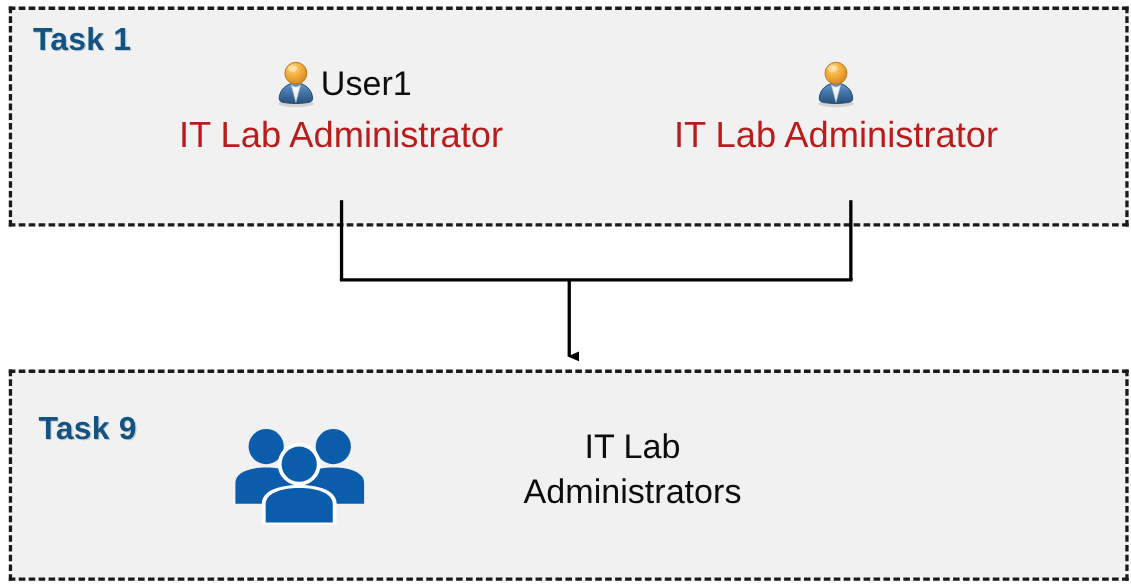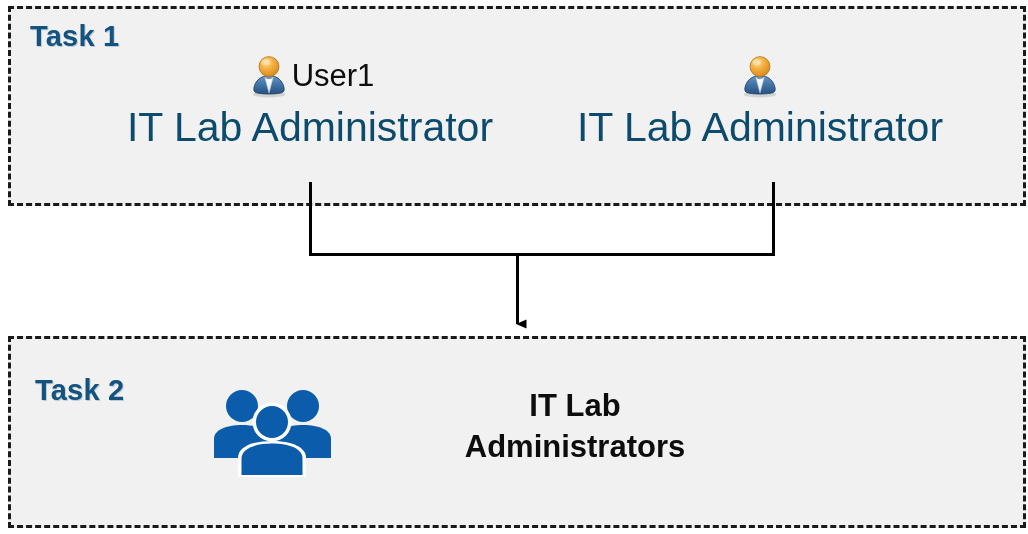--- a/index.html
+++ b/index.html
@@ -53,22 +53,22 @@
     align-items: center;
     justify-content: center;
     height: 52px;
   }
   .person-name {
     font-size: 31px;
     color: #0D0D0D;
     white-space: nowrap;
   }
   .person-role {
-    font-size: 41px;
-    color: #0c4a6e;
+    font-size: 33px;
+    color: #b91c1c;
     white-space: nowrap;
     margin-top: 2px;
   }
 
   
   .user-icon {
     width: 46px;
     height: 46px;
     flex: 0 0 46px;
     display: block;
@@ -86,21 +86,20 @@
 
   #group-label {
     position: absolute;
     left: 400px;
     top: 386px;
     width: 350px;
     text-align: center;
     font-size: 31px;
     line-height: 1.32;
     color: #0D0D0D;
-    font-weight: bold;
   }
 
   
   #connector {
     position: absolute;
     left: 0;
     top: 0;
     width: 1028px;
     height: 534px;
     pointer-events: none;
@@ -185,21 +184,21 @@
 
     <path d="M773.5,182 L773.5,254.5" stroke="#000000" stroke-width="3" fill="none"></path>
 
     <path d="M309,254.5 L775,254.5" stroke="#000000" stroke-width="3" fill="none"></path>
 
     <path d="M517.5,254.5 L517.5,324" stroke="#000000" stroke-width="3" fill="none" marker-end="url(#arrowHead)"></path>
   </svg>
 
   <div id="task2-box" class="task-box"></div>
 
-  <div id="task2-label" class="task-label">Task 2</div>
+  <div id="task2-label" class="task-label">Task 9</div>
 
   <div id="group-icon-wrap">
     <svg class="group-icon" viewBox="0 0 128 92">
 
       <circle cx="34" cy="21" r="16" fill="#0B5CAB"></circle>
       <path d="M6 73 L6 54 C6 45 18 40 34 40 C50 40 62 45 62 54 L62 73 Z" fill="#0B5CAB"></path>
 
       <circle cx="95" cy="21" r="16" fill="#0B5CAB"></circle>
       <path d="M67 73 L67 54 C67 45 79 40 95 40 C111 40 123 45 123 54 L123 73 Z" fill="#0B5CAB"></path>
 

